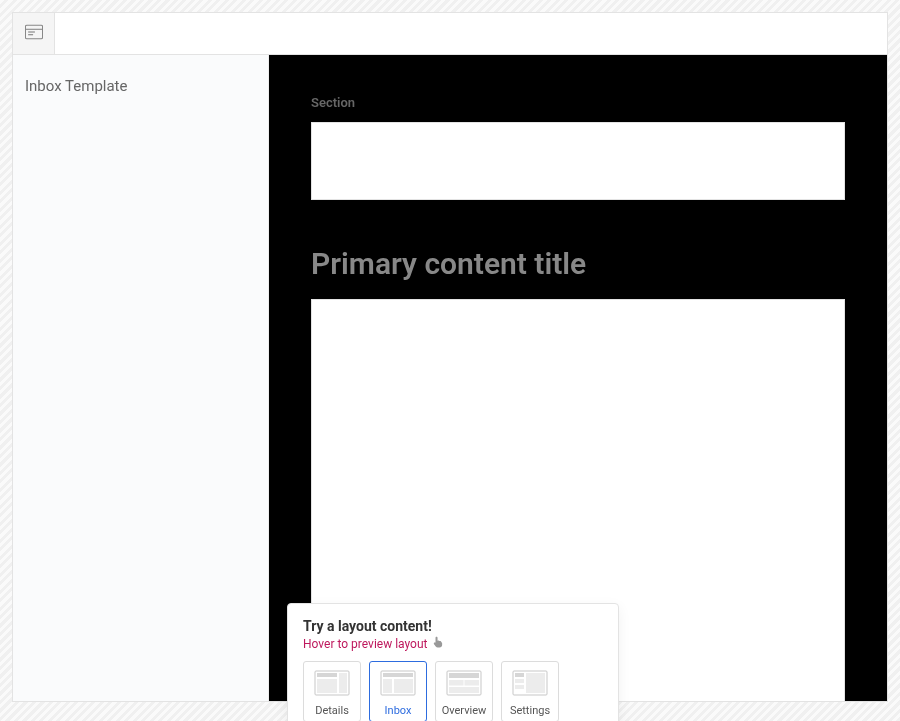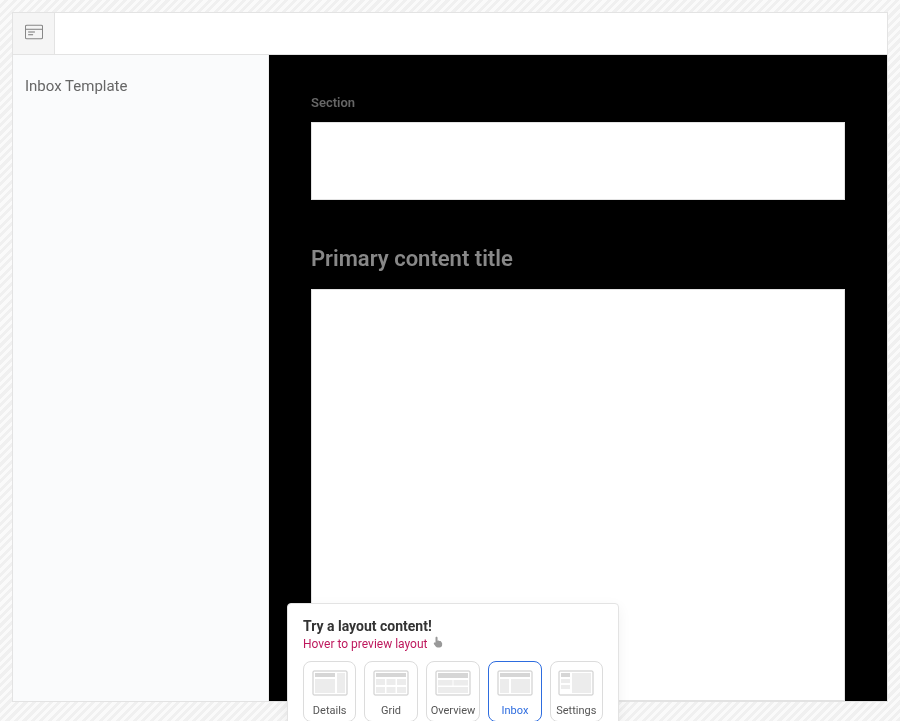--- a/index.html
+++ b/index.html
@@ -70,21 +70,21 @@
       margin-bottom: 12px;
     }
     .section-box {
       border: 1px solid #e3e3e3;
       height: 78px;
       background: #fff;
       margin-bottom: 46px;
     }
     .primary-title {
       color: #888;
-      font-size: 22px;
+      font-size: 30px;
       font-weight: 600;
       margin-bottom: 18px;
     }
     .primary-box {
       border: 1px solid #e3e3e3;
       height: 412px;
       background: #fff;
     }
     .popover {
       position: absolute;
@@ -112,21 +112,21 @@
     }
     .popover-sub svg { width: 12px; height: 12px; }
     .template-row {
       display: flex;
       gap: 8px;
       margin-top: 10px;
     }
     .tmpl {
       width: 58px;
       border: 1px solid #dcdcdc;
-      border-radius: 8px;
+      border-radius: 3px;
       padding: 6px 4px 4px 4px;
       cursor: pointer;
       text-align: center;
       background: #fff;
     }
     .tmpl.selected {
       border-color: #2d6cdf;
     }
     .tmpl-icon {
       height: 30px;
@@ -190,61 +190,46 @@
         <svg viewBox="0 0 36 26">
           <rect x="1" y="1" width="34" height="24" rx="1" fill="#fff" stroke="#c7c7c7"></rect>
           <rect x="3" y="3" width="20" height="4" fill="#d6d6d6"></rect>
           <rect x="25" y="3" width="8" height="20" fill="#ececec"></rect>
           <rect x="3" y="9" width="20" height="14" fill="#ececec"></rect>
         </svg>
       </div>
       <div class="tmpl-label">Details</div>
     </div>
 
-    <div class="tmpl">
+
+    <div class="tmpl selected">
       <div class="tmpl-icon">
         <svg viewBox="0 0 36 26">
           <rect x="1" y="1" width="34" height="24" rx="1" fill="#fff" stroke="#c7c7c7"></rect>
           <rect x="3" y="3" width="30" height="4" fill="#d6d6d6"></rect>
-          <rect x="3" y="9" width="9" height="6" fill="#ececec"></rect>
-          <rect x="13.5" y="9" width="9" height="6" fill="#ececec"></rect>
-          <rect x="24" y="9" width="9" height="6" fill="#ececec"></rect>
-          <rect x="3" y="17" width="9" height="6" fill="#ececec"></rect>
-          <rect x="13.5" y="17" width="9" height="6" fill="#ececec"></rect>
-          <rect x="24" y="17" width="9" height="6" fill="#ececec"></rect>
-        </svg>
-      </div>
-      <div class="tmpl-label">Grid</div>
+          <rect x="3" y="9" width="9" height="14" fill="#ececec"></rect>
+          <rect x="14" y="9" width="19" height="14" fill="#ececec"></rect>
+        </svg>
+      </div>
+      <div class="tmpl-label">Inbox</div>
     </div>
 
     <div class="tmpl">
       <div class="tmpl-icon">
         <svg viewBox="0 0 36 26">
           <rect x="1" y="1" width="34" height="24" rx="1" fill="#fff" stroke="#c7c7c7"></rect>
           <rect x="3" y="3" width="30" height="5" fill="#d6d6d6"></rect>
           <rect x="3" y="10" width="14.5" height="5.5" fill="#ececec"></rect>
           <rect x="18.5" y="10" width="14.5" height="5.5" fill="#ececec"></rect>
           <rect x="3" y="17" width="30" height="6" fill="#ececec"></rect>
         </svg>
       </div>
       <div class="tmpl-label">Overview</div>
     </div>
 
-    <div class="tmpl selected">
-      <div class="tmpl-icon">
-        <svg viewBox="0 0 36 26">
-          <rect x="1" y="1" width="34" height="24" rx="1" fill="#fff" stroke="#c7c7c7"></rect>
-          <rect x="3" y="3" width="30" height="4" fill="#d6d6d6"></rect>
-          <rect x="3" y="9" width="9" height="14" fill="#ececec"></rect>
-          <rect x="14" y="9" width="19" height="14" fill="#ececec"></rect>
-        </svg>
-      </div>
-      <div class="tmpl-label">Inbox</div>
-    </div>
-
     <div class="tmpl">
       <div class="tmpl-icon">
         <svg viewBox="0 0 36 26">
           <rect x="1" y="1" width="34" height="24" rx="1" fill="#fff" stroke="#c7c7c7"></rect>
           <rect x="3" y="3" width="9" height="4" fill="#d6d6d6"></rect>
           <rect x="3" y="9" width="9" height="4" fill="#ececec"></rect>
           <rect x="3" y="15" width="9" height="4" fill="#ececec"></rect>
           <rect x="14" y="3" width="19" height="20" fill="#ececec"></rect>
         </svg>
       </div>

